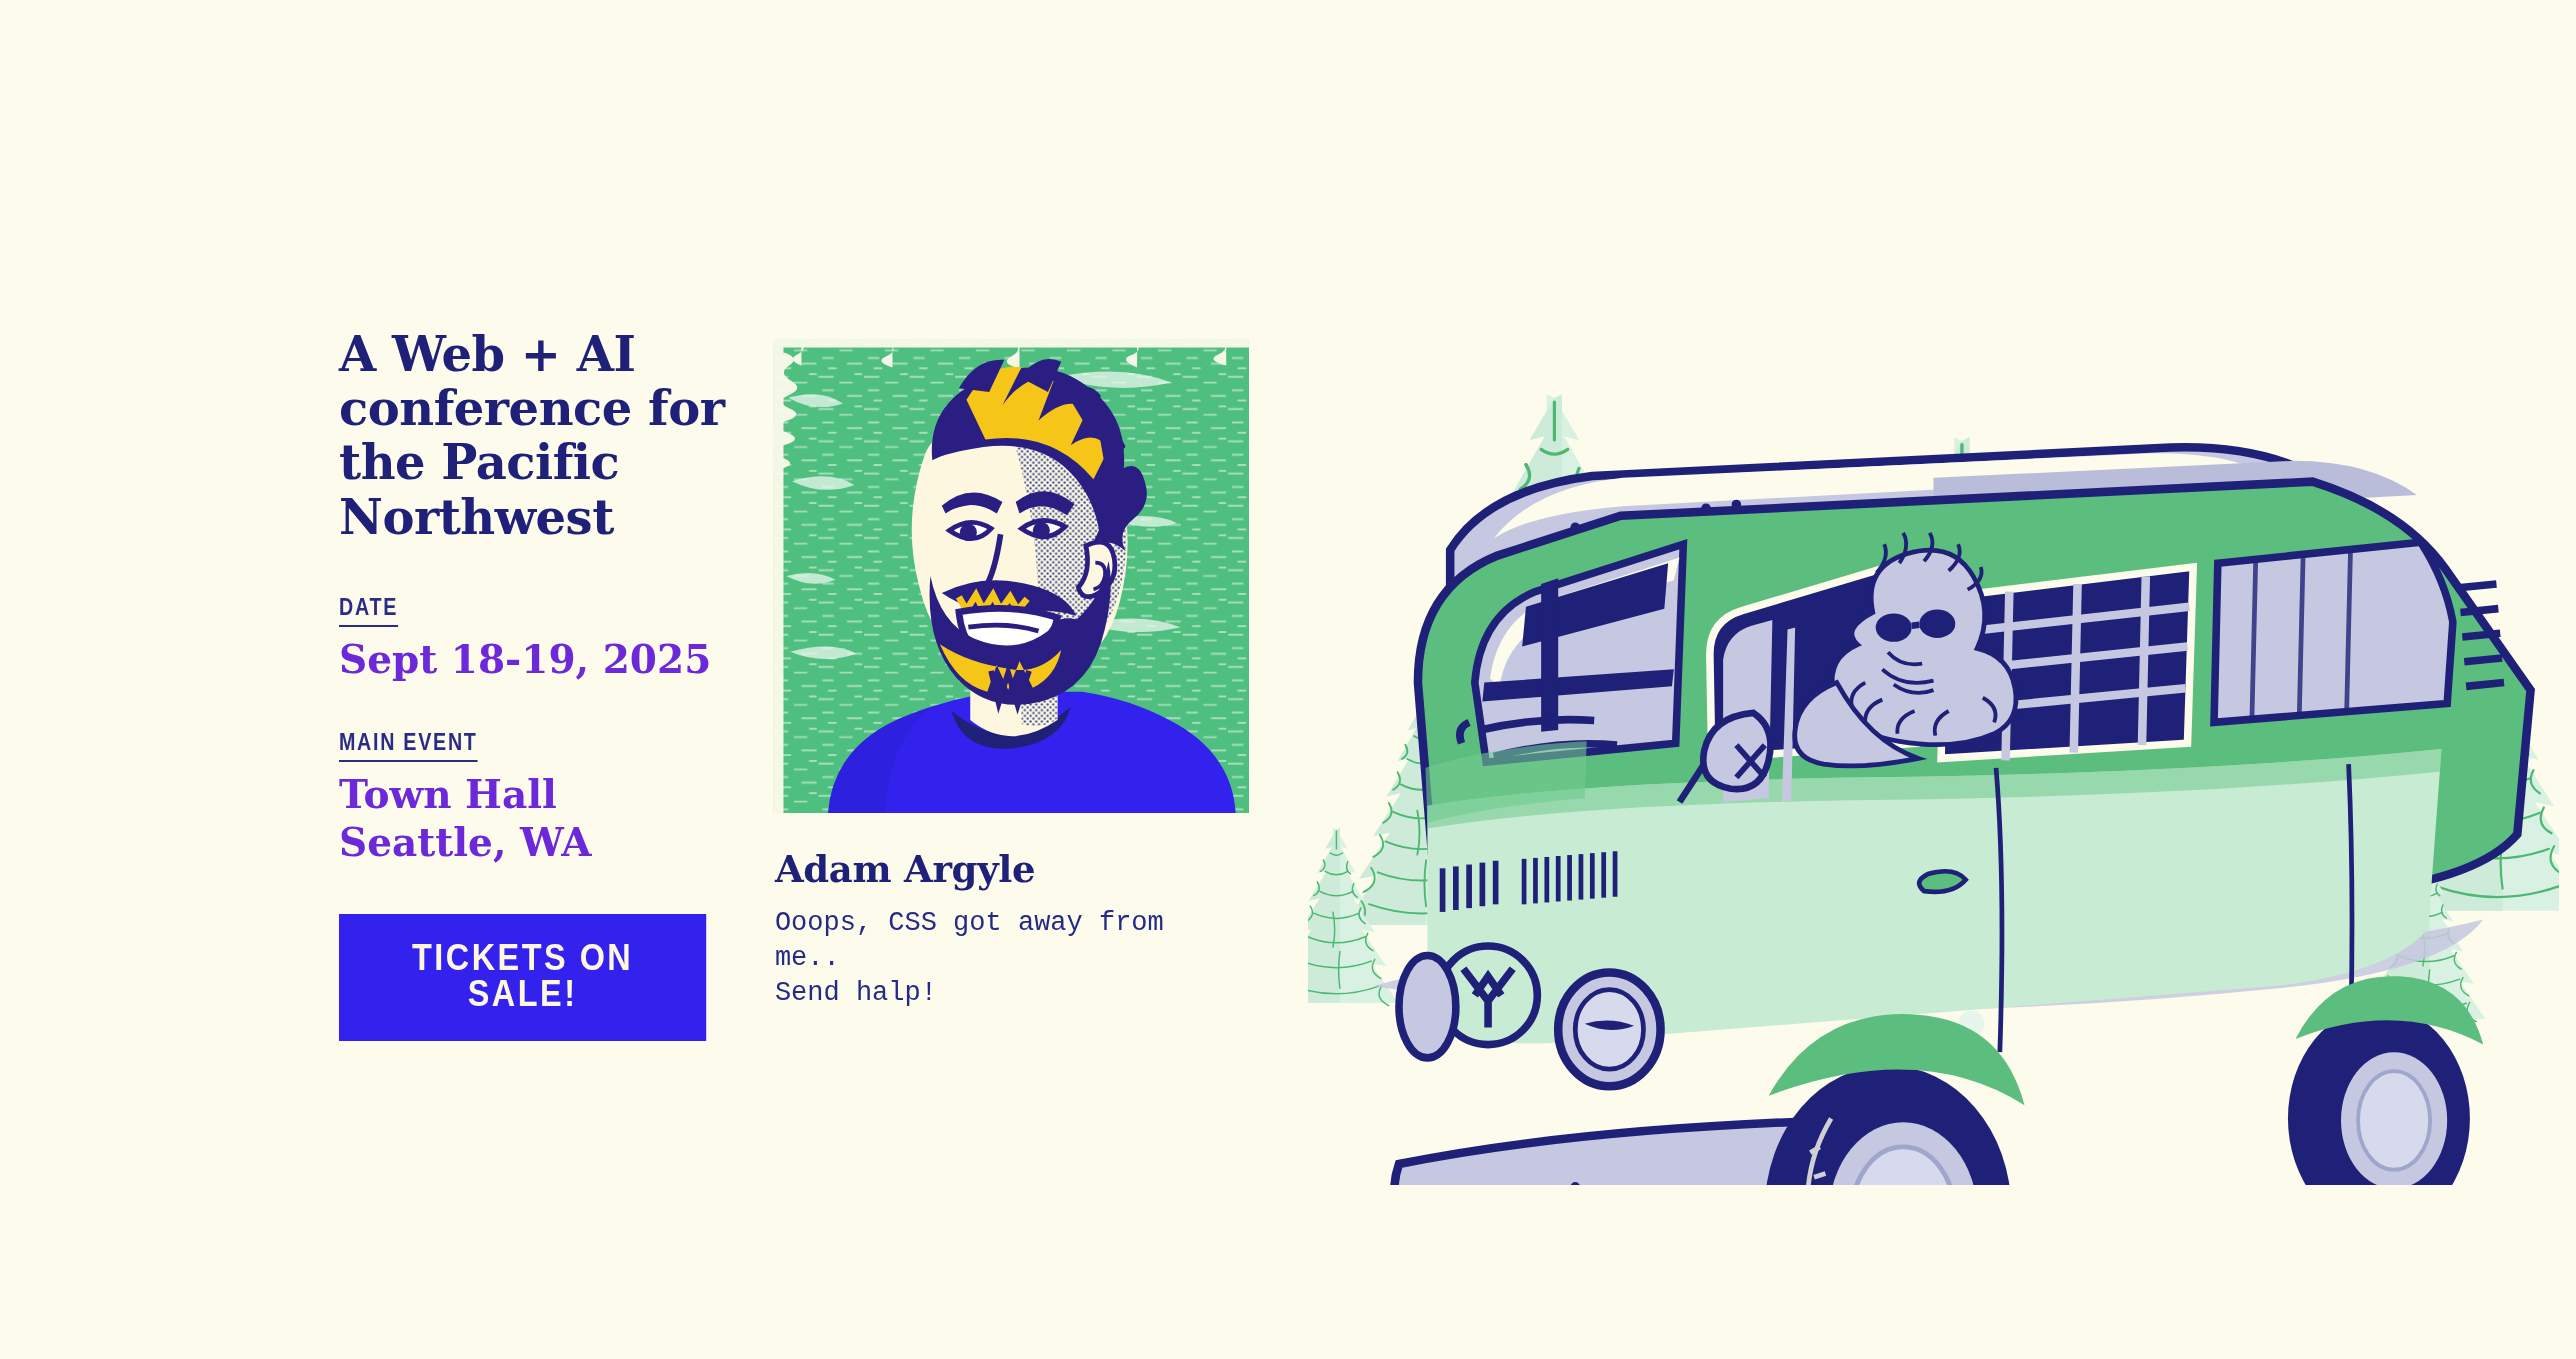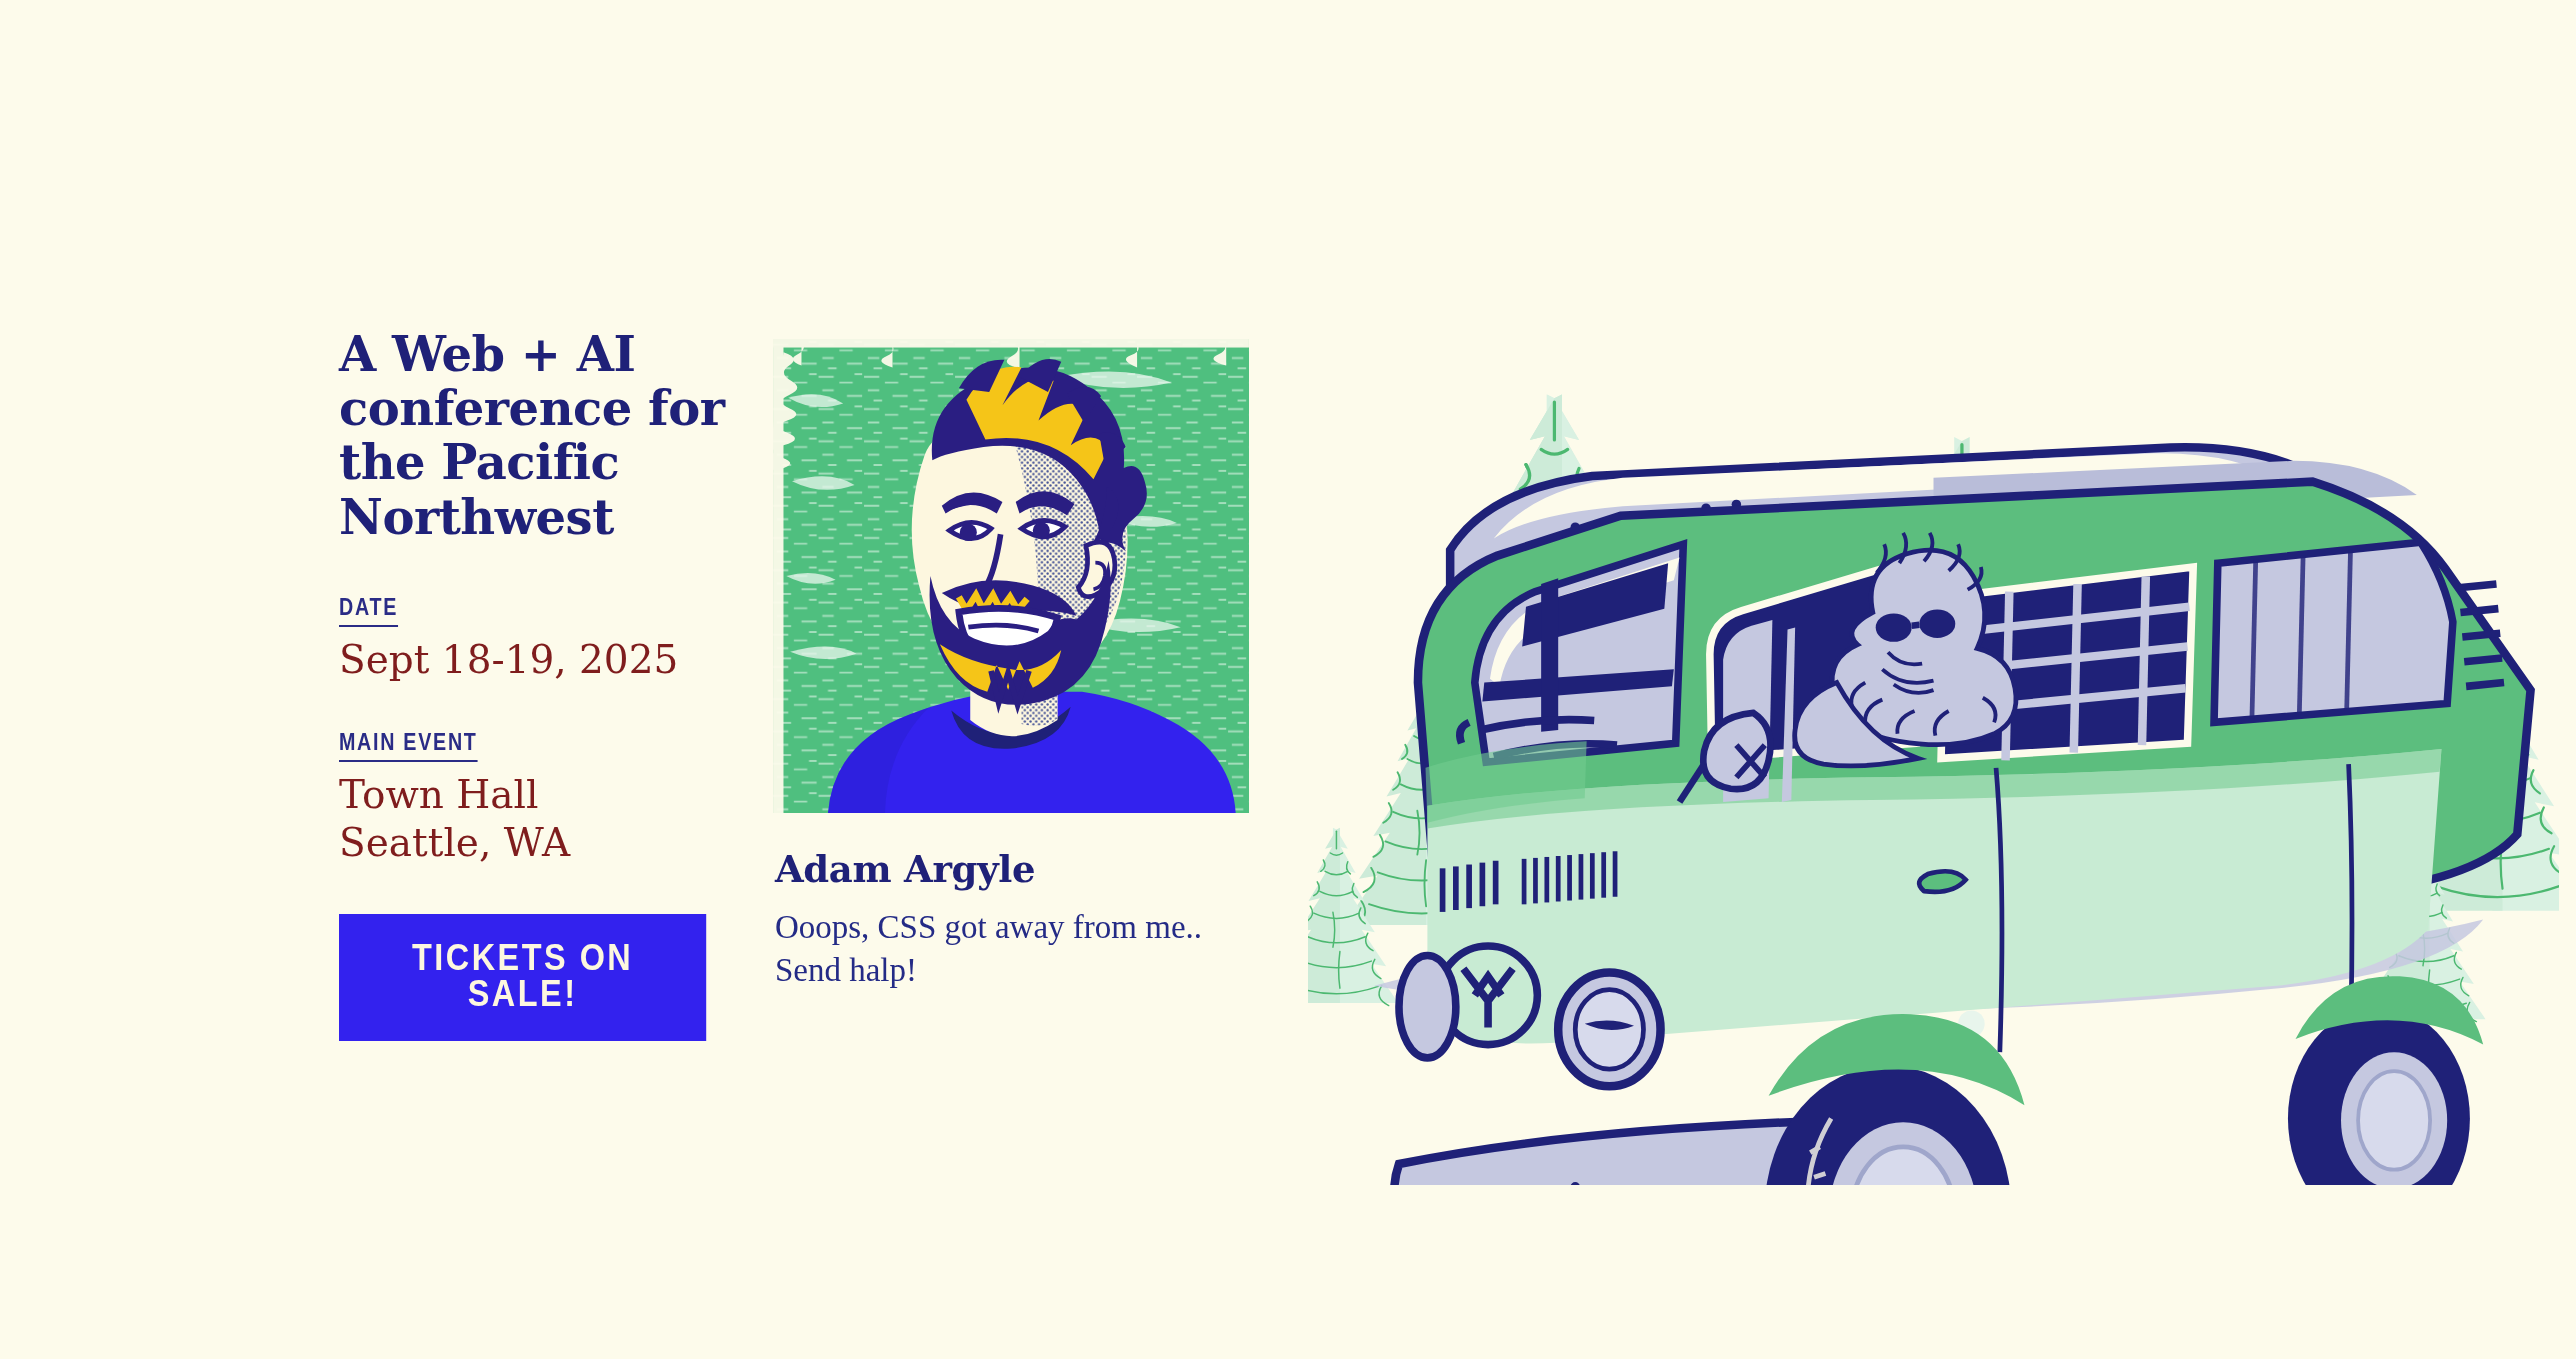--- a/index.html
+++ b/index.html
@@ -38,23 +38,24 @@
     text-transform:uppercase;
     border-bottom:2.8px solid #2A2C86;
     padding-bottom:3.8px;
     transform:scaleX(0.82);
     transform-origin:left center;
   }
   .meta-value{
     font-family:"DejaVu Serif",serif;
     font-size:39px;
     line-height:1.22;
-    color:#7f1d1d;
+    color:#6d28d9;
     margin-top:9.5px;
     white-space:pre-line;
+    font-weight:bold;
   }
   .cta{
     display:inline-block;
     margin-top:9.5px;
     background:#3322EE;
     color:#FDF7DF;
     border:0;
     padding:26.5px 32px 28.4px 32px;
     font-family:"Liberation Sans",sans-serif;
     font-weight:700;
@@ -77,22 +78,22 @@
   .portrait-frame svg{display:block;}
   .speaker-name{
     font-family:"DejaVu Serif",serif;
     font-weight:700;
     font-size:37px;
     color:#1F2178;
     margin:34px 0 0 1.9px;
     letter-spacing:-0.3px;
   }
   .speaker-quote{
-    font-family:Liberation Serif, serif;
-    font-size:33px;
+    font-family:Liberation Mono, monospace;
+    font-size:27px;
     line-height:1.3;
     color:#242B86;
     margin:15px 0 0 1.9px;
     white-space:pre-line;
   }
 
   
   .scene{position:absolute;left:1308px;top:237px;width:1251px;height:948px;}
   .scene svg{display:block;width:100%;height:100%;}
 </style>

